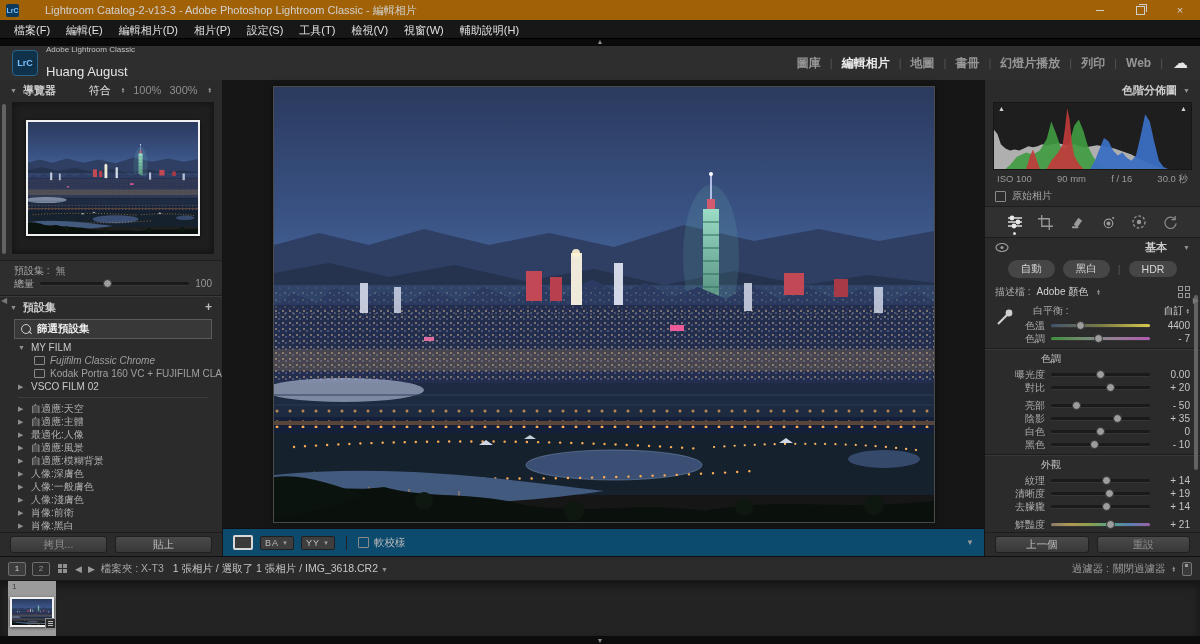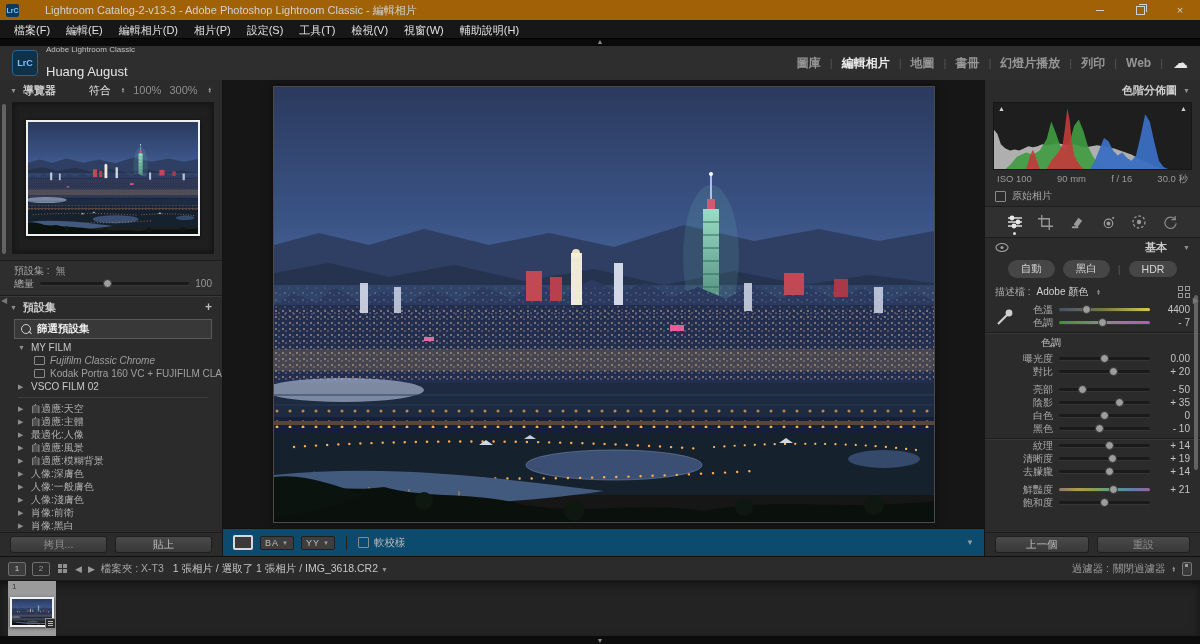--- a/index.html
+++ b/index.html
@@ -58,21 +58,21 @@
   .nav-well{margin:2px 8px 6px 12px;height:150px;background:#1f1f1f;border:1px solid #181818;box-shadow:inset 0 0 6px rgba(0,0,0,.5);display:flex;align-items:center;justify-content:center;}
   .nav-thumb{width:170px;height:112px;border:2px solid #f0f0f0;box-shadow:0 1px 4px rgba(0,0,0,.7);}
   .nav-thumb svg{display:block;}
 
   
   .amount-block{border-top:1px solid #1d1d1d;border-bottom:1px solid #1d1d1d;background:#2e2e2e;padding:3px 10px 5px 14px;}
   .amount-row{display:flex;align-items:center;height:13px;font-size:10px;color:#a8a8a8;gap:6px;}
   .amount-row .val{color:#9a9a9a;}
 
   
-  .srow{display:flex;align-items:center;height:13px;padding:0 10px 0 20px;gap:6px;}
+  .srow{display:flex;align-items:center;height:13px;padding:0 10px 0 12px;gap:6px;}
   .slabel{width:48px;text-align:right;color:#ababab;font-size:10px;white-space:nowrap;flex:none;}
   .strack{flex:1;height:3px;background:#1a1a1a;border-radius:2px;position:relative;box-shadow:0 1px 0 rgba(255,255,255,.05);}
   .sthumb{position:absolute;top:-3.5px;width:9px;height:9px;margin-left:-4.5px;background:#9d9d9d;border:1px solid #333;border-radius:50%;box-sizing:border-box;}
   .sval{width:34px;text-align:right;color:#c6c6c6;font-size:10px;flex:none;}
   .track-temp{background:linear-gradient(90deg,#41536e,#7a7a45,#d8c84e);}
   .track-tint{background:linear-gradient(90deg,#3f8f3b,#8a8a8a,#b35ab3);}
   .track-vib{background:linear-gradient(90deg,#8a7a6a,#b09a50,#8aa050,#50a08a,#5a80b0,#9a60a8);}
 
   
   .presets-hdr{height:20px;display:flex;align-items:center;gap:6px;padding:0 10px;border-top:1px solid #3a3a3a;background:#2b2b2b;font-weight:bold;color:#cccccc;}
@@ -558,20 +558,28 @@
             <i></i>
             <i></i>
             <i></i>
           </span>
       </div>
       <div class="wb-wrap">
         <svg class="dropper" width="20" height="20" viewBox="0 0 20 20">
             <line x1="3" y1="17" x2="12" y2="8" stroke="#cfcfcf" stroke-width="2.2"></line>
             <circle cx="14" cy="6" r="3.4" fill="#cfcfcf"></circle>
           </svg>
+        <div class="wb-row">
+          <span class="wb-label">白平衡 :</span>
+          <span class="wb-val">自訂</span>
+          <span class="updown">
+              <span>▲</span>
+              <span>▼</span>
+            </span>
+        </div>
         <div class="srow">
           <span class="slabel">色溫</span>
           <div class="strack track-temp">
               <span class="sthumb" style="left: 30%;"></span>
             </div>
           <span class="sval">4400</span>
         </div>
         <div class="srow">
           <span class="slabel">色調</span>
           <div class="strack track-tint">
@@ -619,20 +627,21 @@
         <span class="sval">0</span>
       </div>
       <div class="srow">
         <span class="slabel">黑色</span>
         <div class="strack">
             <span class="sthumb" style="left: 44%;"></span>
           </div>
         <span class="sval">- 10</span>
       </div>
       <div class="divider" style="margin-top:3px"></div>
+      <div class="sec-title">外觀</div>
       <div class="srow">
         <span class="slabel">紋理</span>
         <div class="strack">
             <span class="sthumb" style="left: 56%;"></span>
           </div>
         <span class="sval">+ 14</span>
       </div>
       <div class="srow">
         <span class="slabel">清晰度</span>
         <div class="strack">

